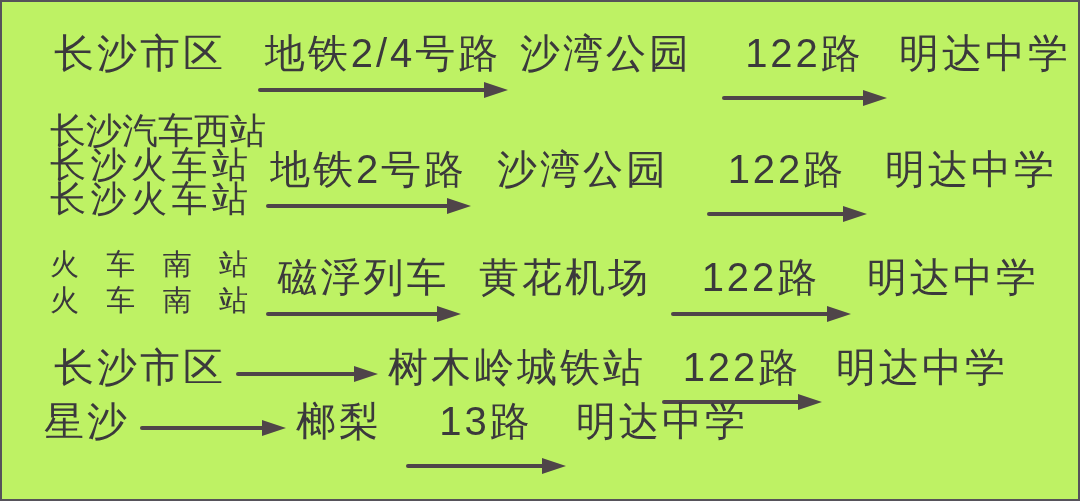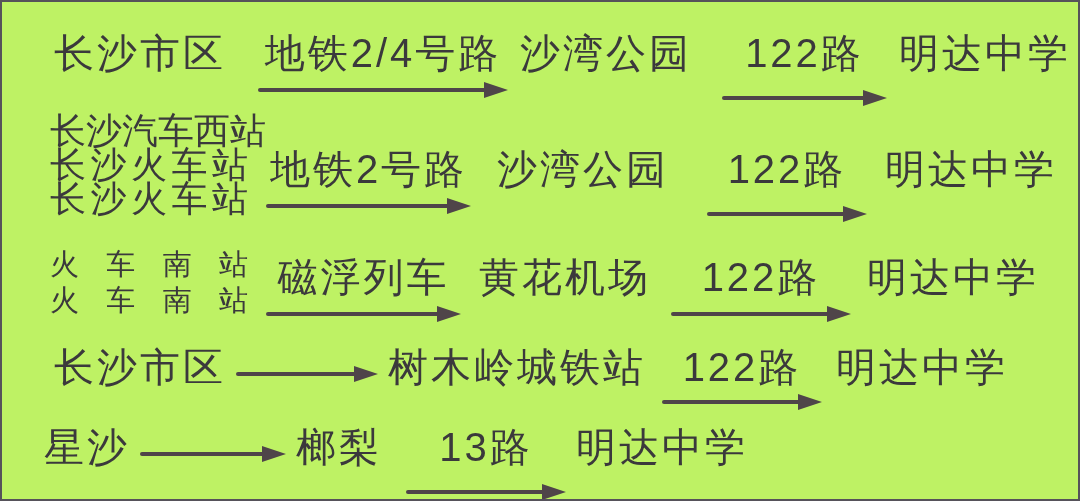--- a/index.html
+++ b/index.html
@@ -10,21 +10,21 @@
   .frame{
     position:absolute;inset:0;box-sizing:border-box;
     background:#bef264;border:2px solid #56525a;border-radius:0;
     color:#3b393c;overflow:hidden;
   }
   .row{position:absolute;display:flex;align-items:flex-start;}
   .row1{left:52px;top:28px;}
   .row2{left:48px;top:112px;}
   .row3{left:48px;top:244px;}
   .row4{left:52px;top:342px;}
-  .row5{left:42px;top:422px;}
+  .row5{left:42px;top:396px;}
 
   .big{font-size:40px;line-height:46px;white-space:nowrap;letter-spacing:3px;}
 
   
   .stack{width:198px;font-size:36px;line-height:34px;flex:none;}
   .stack2{width:198px;font-size:29px;line-height:36px;flex:none;}
   .stack .line,.stack2 .line{text-align:justify;text-align-last:justify;white-space:nowrap;}
 
   
   .step{display:flex;flex-direction:column;flex:none;}

